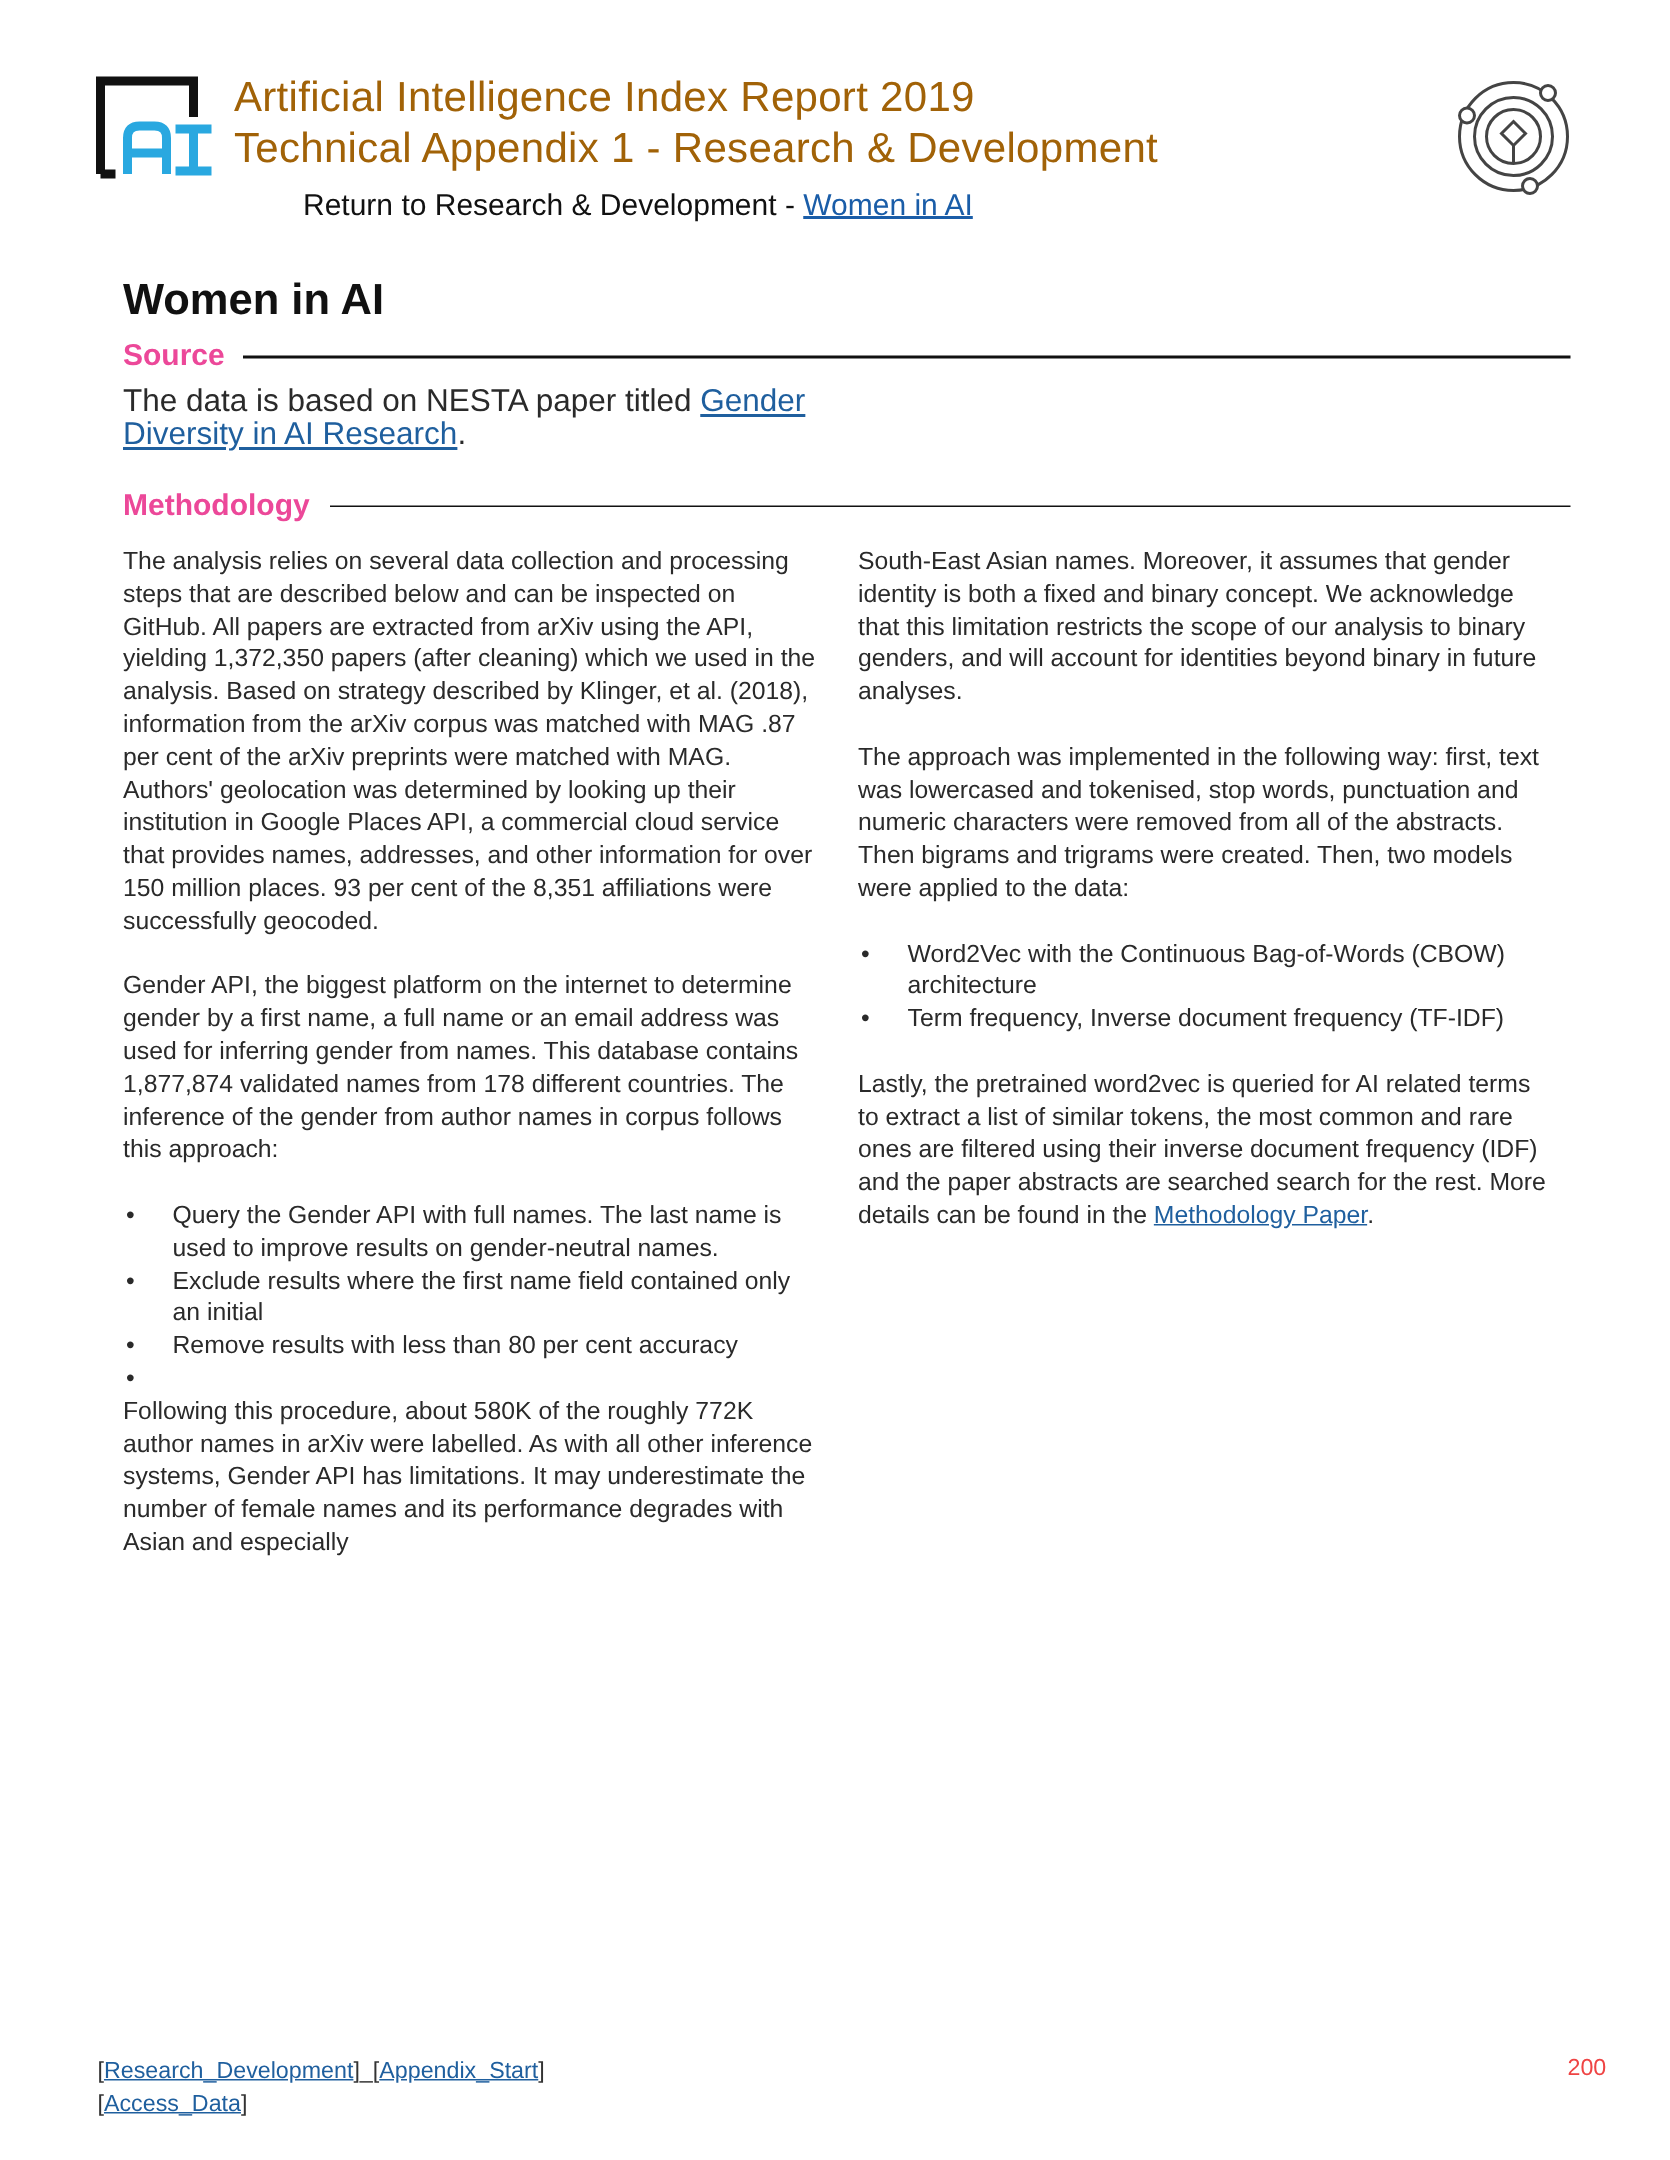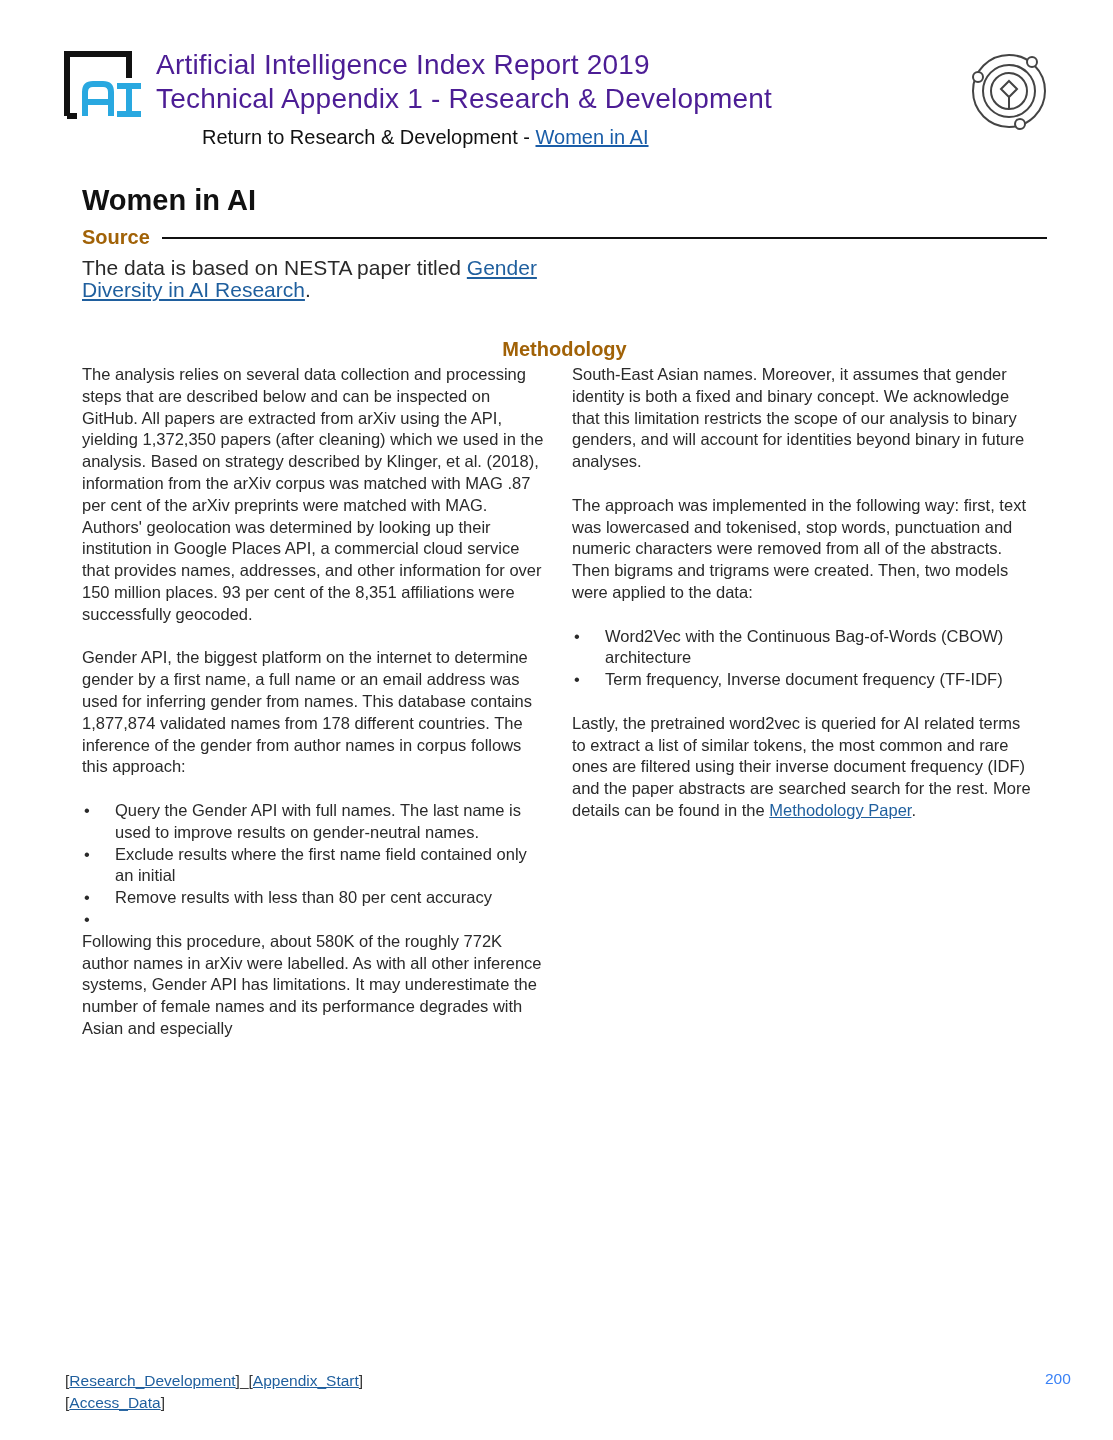--- a/index.html
+++ b/index.html
@@ -1,40 +1,40 @@
 <!DOCTYPE html>
 <html><head>
 <meta charset="utf-8">
 <style>
   html, body { margin: 0; padding: 0; background: #ffffff; }
   body { width: 1113px; height: 1440px; position: relative; overflow: hidden;
          font-family: "Liberation Sans", "DejaVu Sans", sans-serif; color: #222; }
   .logo { position: absolute; left: 63px; top: 50px; width: 80px; height: 70px; }
-  .title1, .title2 { position: absolute; left: 156px; font-size: 28px; color: #4c1d95; font-weight: normal; letter-spacing: 0.2px; white-space: nowrap; }
+  .title1, .title2 { position: absolute; left: 156px; font-size: 28px; color: #a16207; font-weight: normal; letter-spacing: 0.2px; white-space: nowrap; }
   .title1 { top: 49px; }
   .title2 { top: 83px; }
   .returnline { position: absolute; left: 156px; top: 126px; font-size: 20px; font-weight: normal; color: #111; white-space: nowrap; margin-left: 46px; }
   a.lnk { color: #1f5f9e; text-decoration: underline; }
   .returnline a.lnk { color: #1a5da8; }
   .orbit { position: absolute; left: 968px; top: 50px; width: 82px; height: 82px; }
   .h1 { position: absolute; left: 82px; top: 184px; font-size: 29px; font-weight: bold; color: #111; }
   .section-head { position: absolute; left: 82px; display: flex; align-items: center; width: 965px; }
-  .section-head .lbl { font-size: 20px; font-weight: bold; color: #a16207; white-space: nowrap; }
+  .section-head .lbl { font-size: 20px; font-weight: bold; color: #ec4899; white-space: nowrap; }
   .section-head .rule { flex: 1; height: 2px; background: #111; margin-left: 12px; }
   .section-head.meth .rule { height: 1.5px; margin-left: 14px; }
   .src-text { position: absolute; left: 82px; top: 257px; width: 470px; font-size: 21px; line-height: 22px; color: #2a2a2a; }
   .col { position: absolute; top: 364px; font-size: 16.5px; line-height: 21.8px; color: #2a2a2a; }
   .col.left { left: 82px; width: 465px; }
   .col.right { left: 572px; width: 465px; }
   .col p { margin: 0 0 21.8px 0; }
   .col ul { margin: 0 0 21.8px 0; padding: 0; list-style: none; }
   .col li { position: relative; padding-left: 33px; }
   .col li .bullet { position: absolute; left: 2px; top: 0; }
   .footer { position: absolute; left: 65px; top: 1370px; font-size: 15.5px; line-height: 22px; color: #333; }
-  .pagenum { position: absolute; left: 1045px; top: 1370px; font-size: 15.5px; color: #3b82f6; }
+  .pagenum { position: absolute; left: 1045px; top: 1370px; font-size: 15.5px; color: #ef4444; }
 </style>
 </head>
 <body>
 
 <svg class="logo" viewBox="0 0 80 70">
   <path d="M4 66 L4 4 L66 4 L66 28" fill="none" stroke="#111" stroke-width="6" stroke-linejoin="miter"></path>
   <path d="M4 66 L14 66" fill="none" stroke="#111" stroke-width="6"></path>
   <path d="M22 66 L22 42 Q22 34 30 34 L40 34 Q48 34 48 42 L48 66 M22 52 L48 52" fill="none" stroke="#29a8e0" stroke-width="6"></path>
   <path d="M54 36 L78 36 M66 36 L66 64 M54 64 L78 64" fill="none" stroke="#29a8e0" stroke-width="6"></path>
 </svg>
@@ -56,21 +56,21 @@
 
 <div class="h1">Women in AI</div>
 
 <div class="section-head" style="top:226px;">
   <span class="lbl">Source</span>
   <span class="rule"></span>
 </div>
 
 <div class="src-text"><span>The data is based on NESTA paper titled </span><a class="lnk" href="#">Gender Diversity in AI Research</a><span>.</span></div>
 
-<div class="section-head meth" style="top:338px;flex-direction:column;">
+<div class="section-head meth" style="top:326px;">
   <span class="lbl">Methodology</span>
   <span class="rule"></span>
 </div>
 
 <div class="col left">
   <p>The analysis relies on several data collection and processing steps that are described below and can be inspected on GitHub. All papers are extracted from arXiv using the API, yielding 1,372,350 papers (after cleaning) which we used in the analysis. Based on strategy described by Klinger, et al. (2018), information from the arXiv corpus was matched with MAG .87 per cent of the arXiv preprints were matched with MAG. Authors' geolocation was determined by looking up their institution in Google Places API,  a commercial cloud service that provides names, addresses, and other information for over 150 million places. 93 per cent of the 8,351 affiliations were successfully geocoded.</p>
   <p>Gender API, the biggest platform on the internet to determine gender by a first name, a full name or an email address was used for inferring gender from names.  This database contains 1,877,874 validated names from 178 different countries.  The inference of the gender from author names in corpus follows this approach:</p>
   <ul>
     <li><span class="bullet">•</span><span>Query the Gender API with full names. The last name is used to improve results on gender-neutral names.</span></li>
     <li><span class="bullet">•</span><span>Exclude results where the first name field contained only an initial</span></li>

